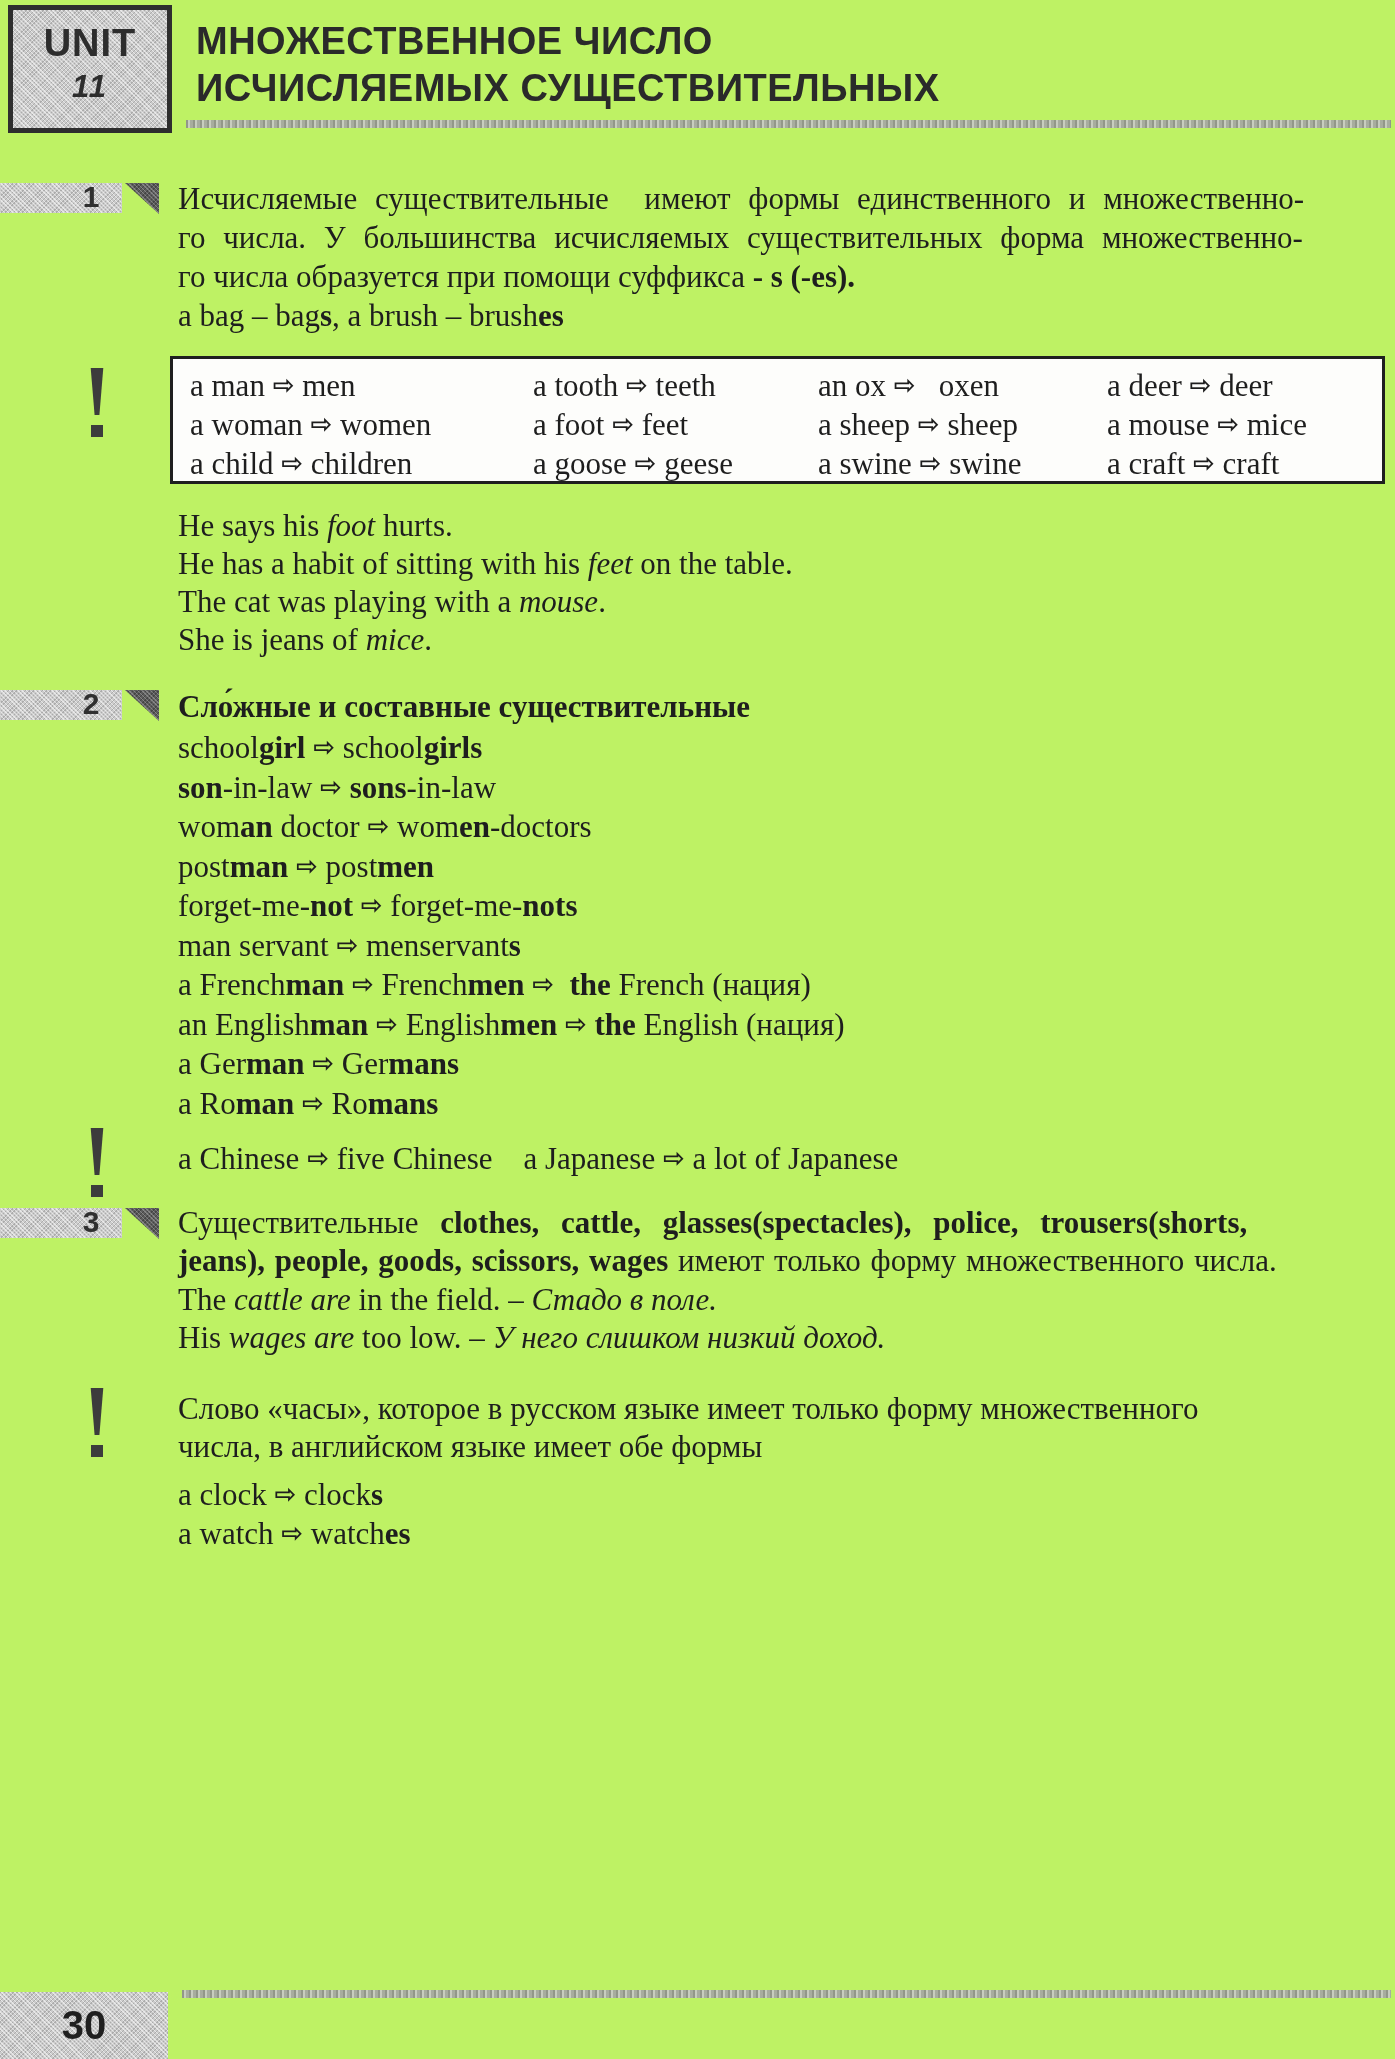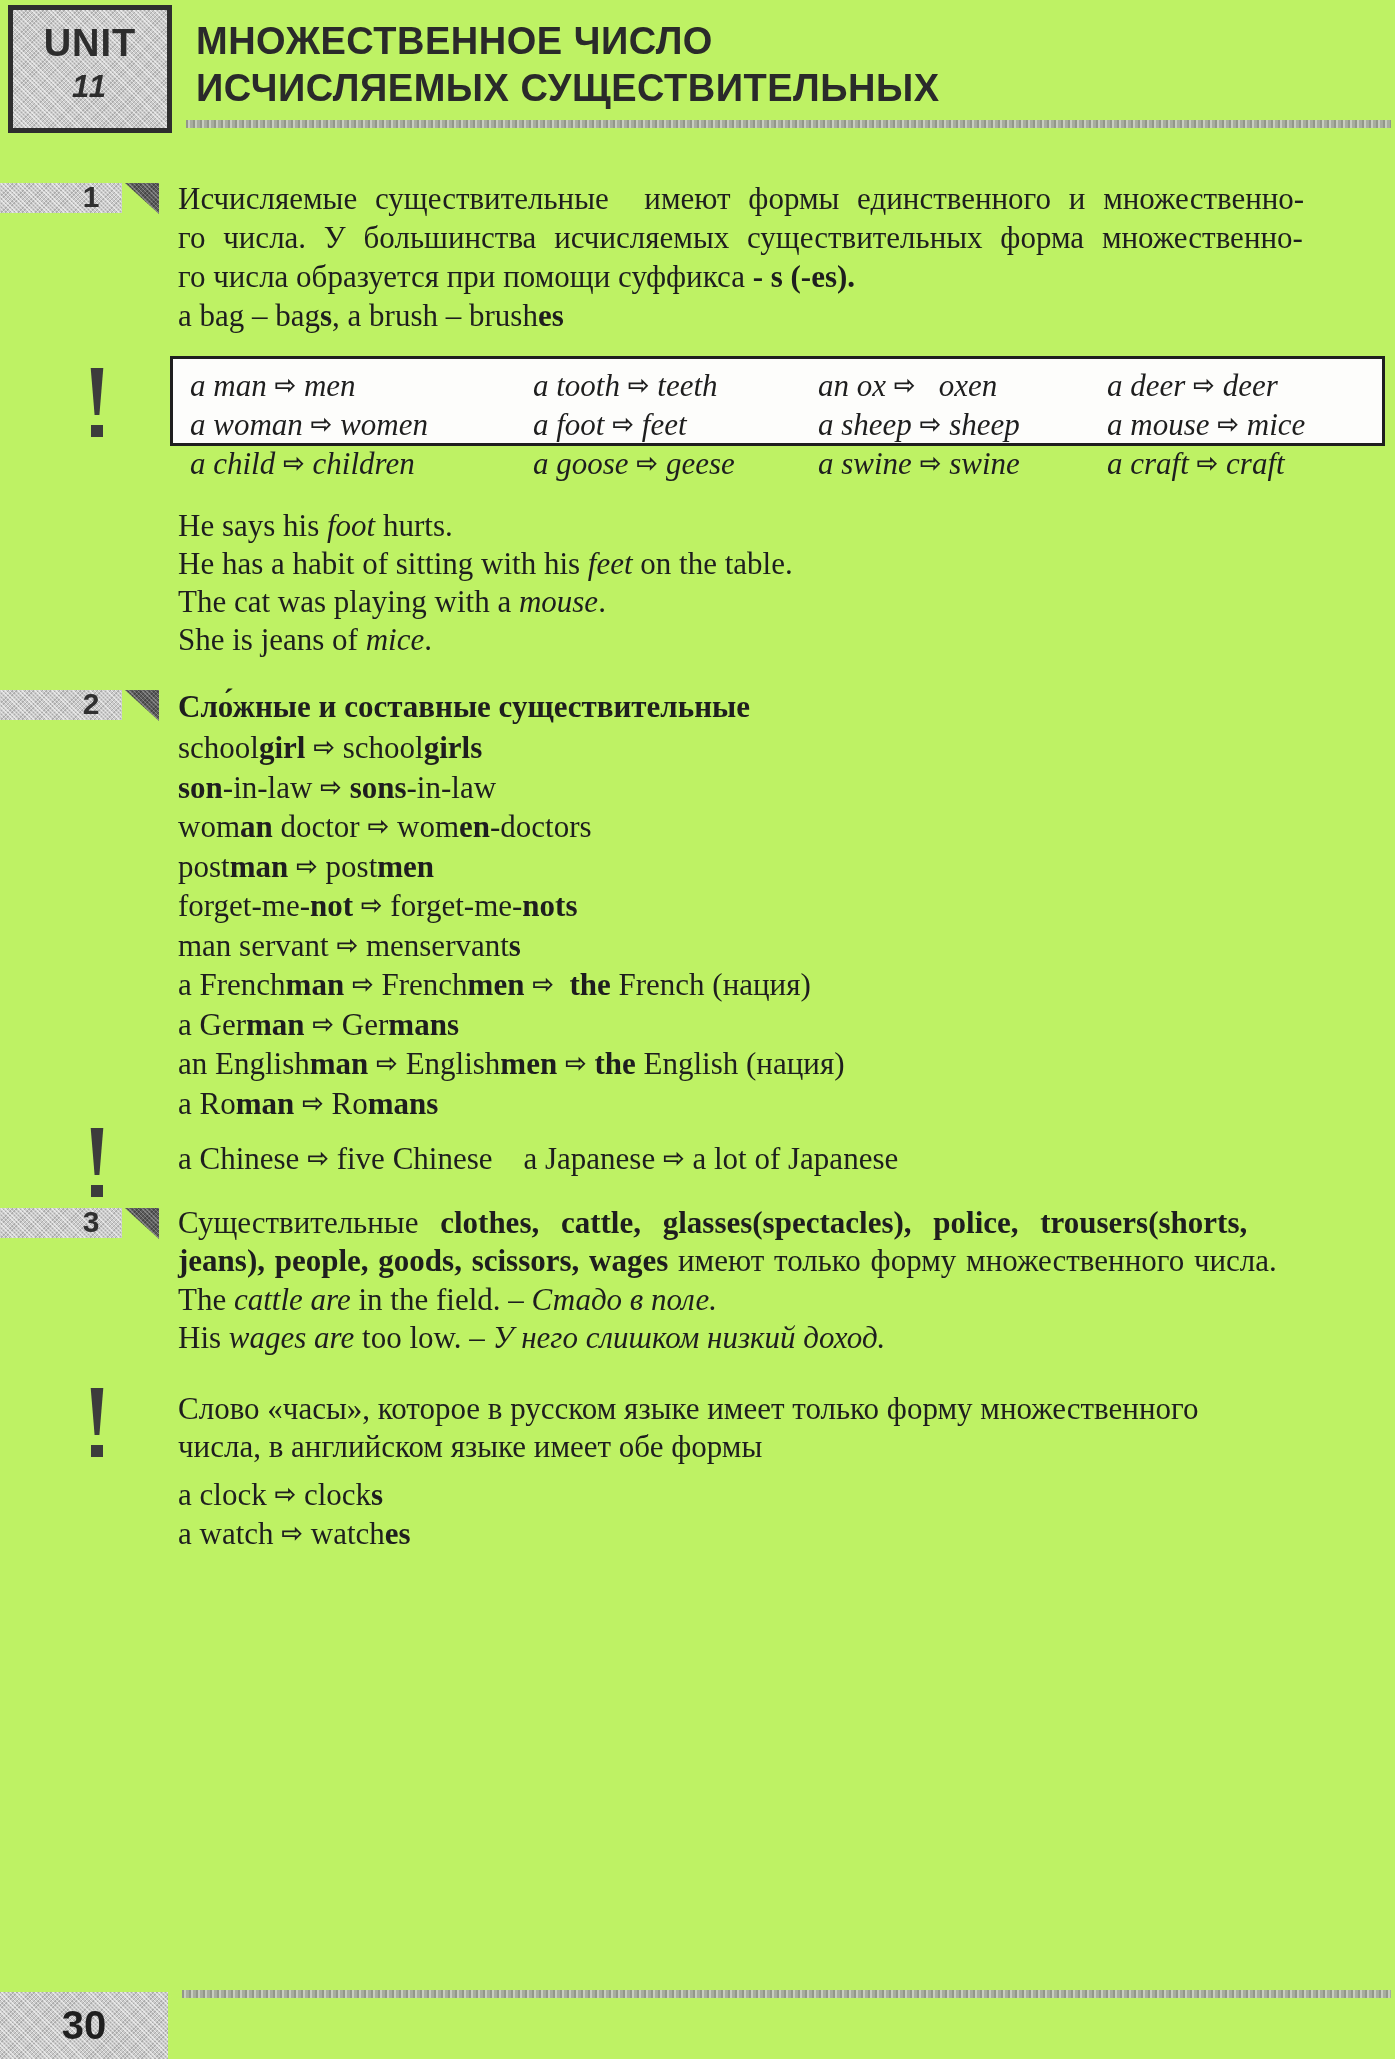--- a/index.html
+++ b/index.html
@@ -44,22 +44,22 @@
   .txt{position:absolute;font-size:31px;}
   .line{white-space:pre-wrap;}
   .b{font-weight:bold;}
   .i{font-style:italic;}
   .ar{font-family:"DejaVu Sans",sans-serif;font-weight:bold;font-size:26px;position:relative;top:-2px;}
 
   .sec1-para .line:nth-child(-n+2){word-spacing:10px;}
   .sec3-para .line:first-child{word-spacing:14px;}
   .sec3-para .line:nth-child(2){word-spacing:2px;}
 
-  .gtable{position:absolute;left:170px;top:356px;width:1215px;height:90px;
-          border:3px solid #1f1f1f;box-sizing:border-box;padding-top:8px;background:#fdfdfb;font-style:italic;}
+  .gtable{position:absolute;left:170px;top:356px;width:1215px;height:128px;
+          border:3px solid #1f1f1f;box-sizing:border-box;padding-top:8px;background:#fdfdfb;}
   .t-row{display:grid;grid-template-columns:360px 285px 289px auto;line-height:37px;font-size:31px;}
   .t-cell:first-child{padding-left:17px;}
 
   .heading{font-weight:bold;}
 
   .page-box{position:absolute;left:0;top:1992px;width:168px;height:67px;text-align:center;}
   .page-box .pn{font-family:"Liberation Sans",sans-serif;font-weight:bold;font-size:40px;
                 color:#1f1f1f;line-height:67px;}
 </style>
 </head>
@@ -139,22 +139,22 @@
   <div class="txt heading" style="left:178px;top:688px;width:1100px;line-height:38px;">Сло́жные и составные существительные</div>
 
   <div class="txt" style="left:178px;top:729px;width:1150px;line-height:37.5px;">
       <div class="line"><span>school</span><span class="b">girl</span><span> </span><span class="ar">⇨</span><span> school</span><span class="b">girls</span></div>
       <div class="line"><span class="b">son</span><span>-in-law </span><span class="ar">⇨</span><span> </span><span class="b">sons</span><span>-in-law</span></div>
       <div class="line"><span>wom</span><span class="b">an</span><span> doctor </span><span class="ar">⇨</span><span> wom</span><span class="b">en</span><span>-doctors</span></div>
       <div class="line"><span>post</span><span class="b">man</span><span> </span><span class="ar">⇨</span><span> post</span><span class="b">men</span></div>
       <div class="line"><span>forget-me-</span><span class="b">not</span><span> </span><span class="ar">⇨</span><span> forget-me-</span><span class="b">nots</span></div>
       <div class="line"><span>man servant </span><span class="ar">⇨</span><span> menservant</span><span class="b">s</span></div>
       <div class="line"><span>a French</span><span class="b">man</span><span> </span><span class="ar">⇨</span><span> French</span><span class="b">men</span><span> </span><span class="ar">⇨</span><span>  </span><span class="b">the</span><span> French (нация)</span></div>
+      <div class="line"><span>an English</span><span class="b">man</span><span> </span><span class="ar">⇨</span><span> English</span><span class="b">men</span><span> </span><span class="ar">⇨</span><span> </span><span class="b">the</span><span> English (нация)</span></div>
       <div class="line"><span>a Ger</span><span class="b">man</span><span> </span><span class="ar">⇨</span><span> Ger</span><span class="b">mans</span></div>
-      <div class="line"><span>an English</span><span class="b">man</span><span> </span><span class="ar">⇨</span><span> English</span><span class="b">men</span><span> </span><span class="ar">⇨</span><span> </span><span class="b">the</span><span> English (нация)</span></div>
       <div class="line"><span>a Ro</span><span class="b">man</span><span> </span><span class="ar">⇨</span><span> Ro</span><span class="b">mans</span></div>
     </div>
 
   <div class="bang" style="top:1128px;">
     <div class="b1"></div>
     <div class="b2"></div>
   </div>
 
   <div class="txt" style="left:178px;top:1140px;width:1150px;line-height:38px;">
       <div class="line"><span>a Chinese </span><span class="ar">⇨</span><span> five Chinese    a Japanese </span><span class="ar">⇨</span><span> a lot of Japanese</span></div>

